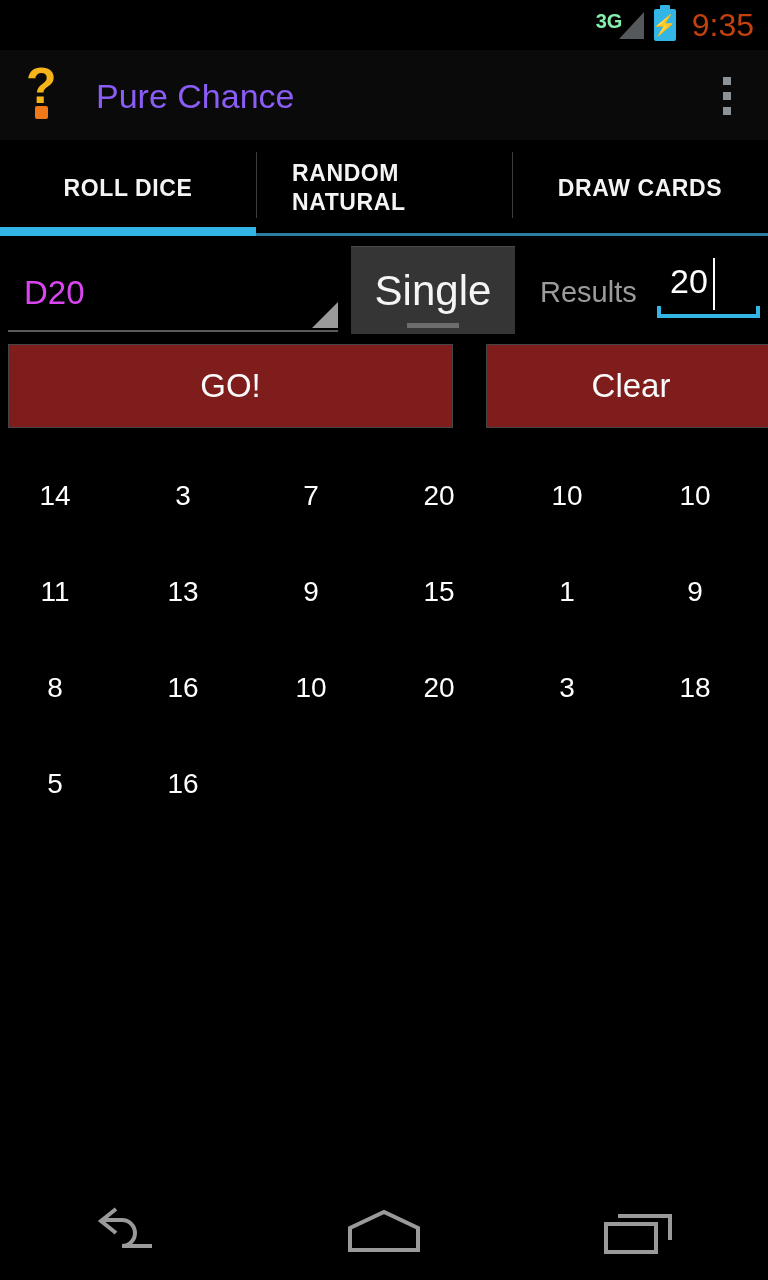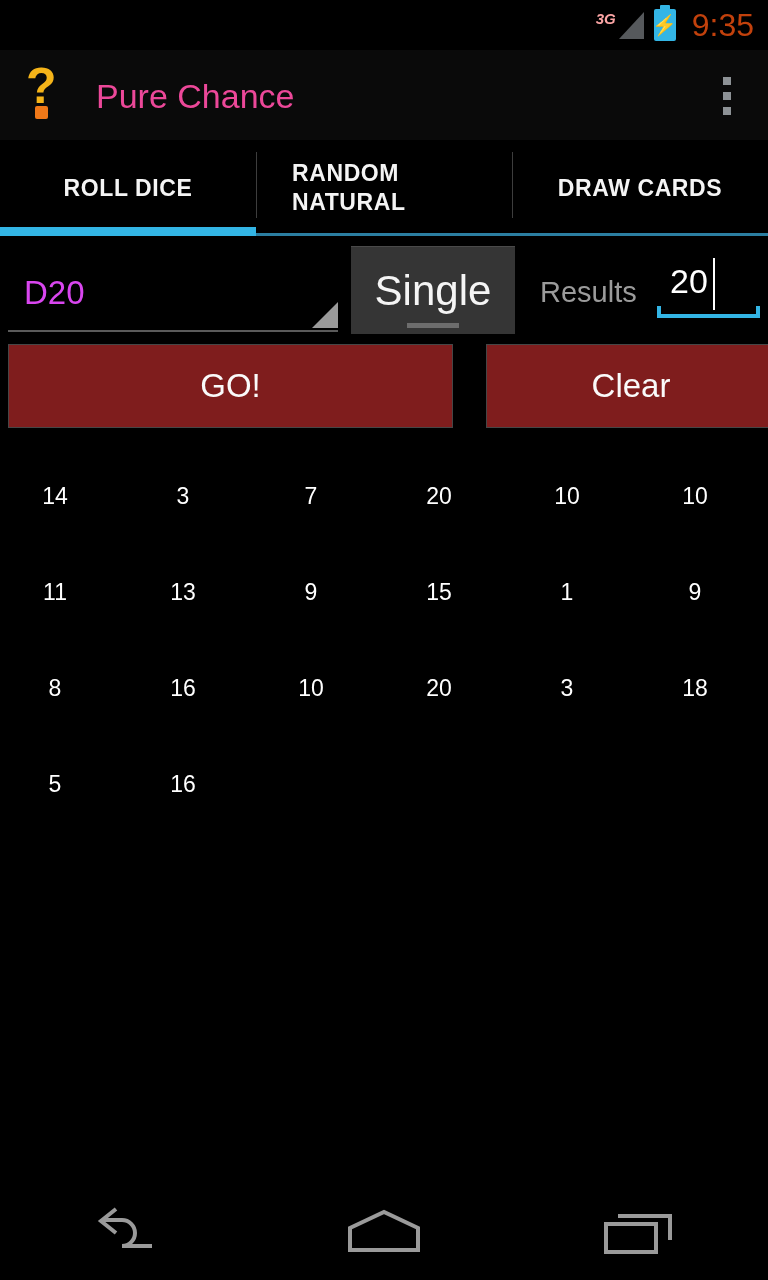--- a/index.html
+++ b/index.html
@@ -36,25 +36,24 @@
     align-items: center;
     gap: 10px;
   }
   .sig-wrap {
     position: relative;
     width: 48px; height: 34px;
   }
   .sig-label {
     position: absolute;
     left: 0; top: 2px;
-    font-size: 15px;
+    font-size: 20px;
     font-weight: bold;
-    color: #fca5a5;
+    color: #86efac;
     letter-spacing: 0px;
-    font-style: italic;
   }
   .sig-tri {
     position: absolute;
     right: 0; bottom: 3px;
     width: 0; height: 0;
     border-left: 25px solid transparent;
     border-bottom: 27px solid #56595c;
   }
   .battery {
     position: relative;
@@ -114,21 +113,21 @@
   .app-icon .qdot {
     position: absolute;
     left: 9px; bottom: 3px;
     width: 13px; height: 13px;
     background: #f07818;
     border-radius: 2px;
   }
   .app-title {
     margin-left: 26px;
     font-size: 34px;
-    color: #ec4899;
+    color: #8b5cf6;
     font-weight: normal;
   }
   .overflow {
     position: absolute;
     right: 26px; top: 50%;
     transform: translateY(-50%);
     width: 30px; height: 54px;
     display: flex;
     flex-direction: column;
     align-items: center;
@@ -310,21 +309,21 @@
   }
   .grid-row {
     display: flex;
     width: 768px;
     height: 96px;
     align-items: center;
   }
   .cell {
     flex: 0 0 128px;
     width: 128px;
-    font-size: 23px;
+    font-size: 28px;
     color: #ffffff;
     text-align: center;
     padding-right: 18px;
     box-sizing: border-box;
   }
 
   
   .navbar {
     position: absolute;
     left: 0; bottom: 0;

